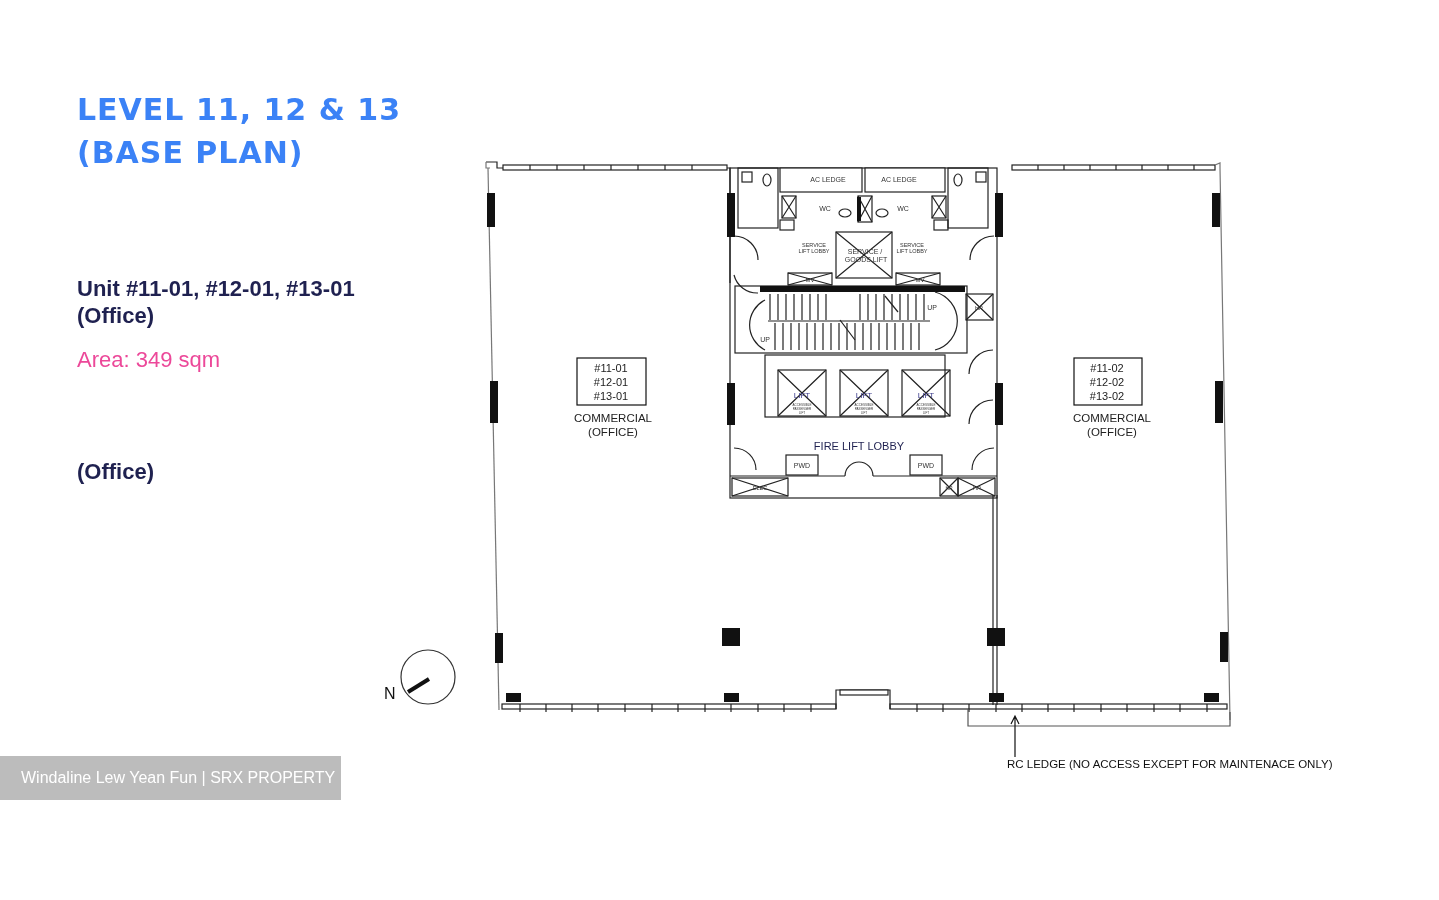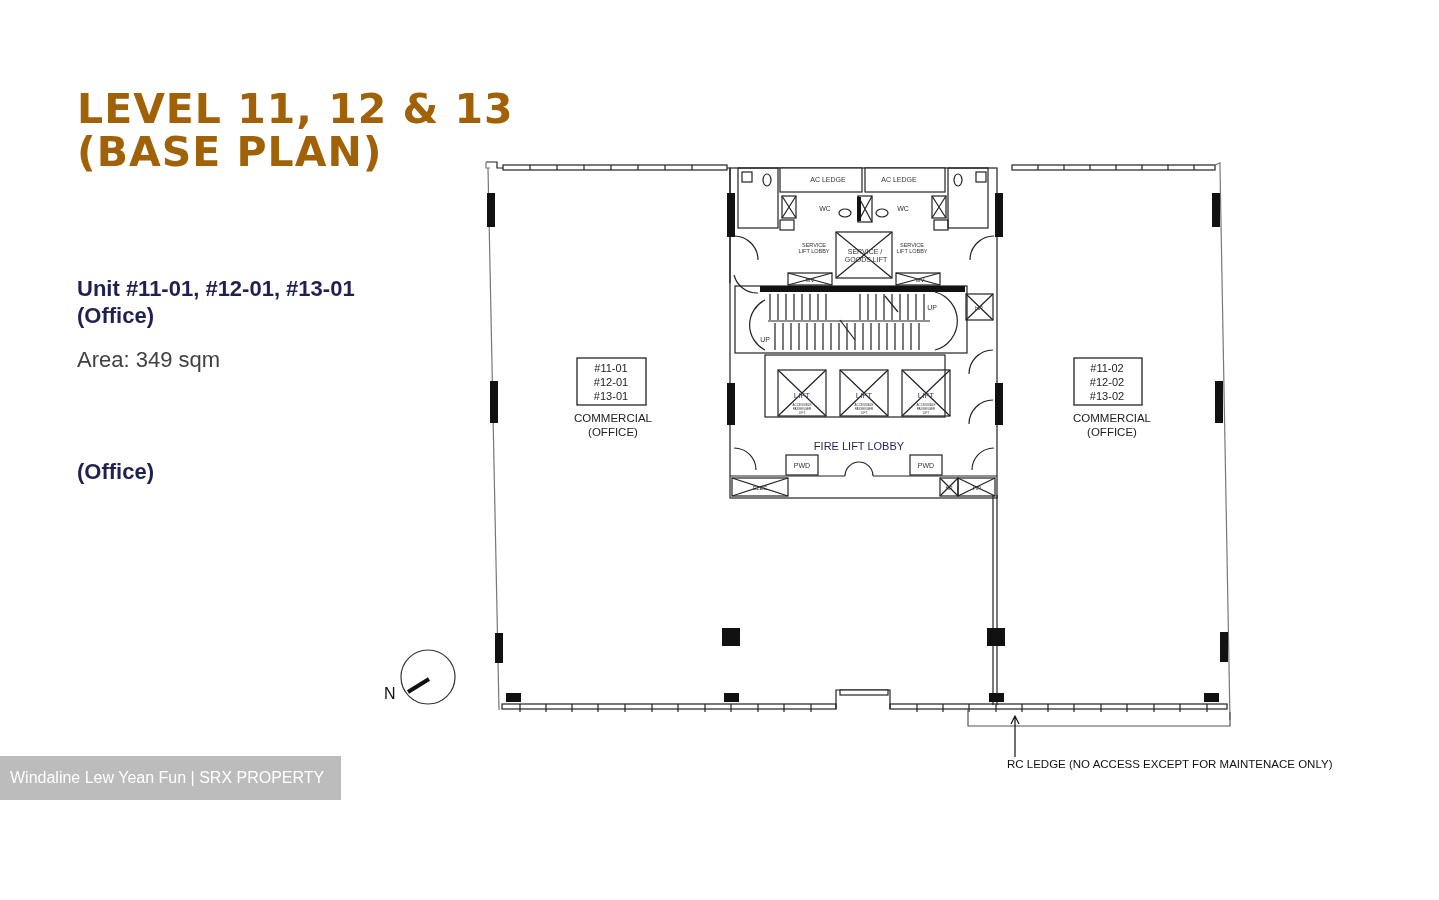--- a/index.html
+++ b/index.html
@@ -1,23 +1,23 @@
 <!DOCTYPE html>
 <html><head>
 <meta charset="utf-8">
 <style>
   html, body { margin: 0; padding: 0; background: #ffffff; }
   body { width: 1439px; height: 900px; position: relative; overflow: hidden; font-family: "Liberation Sans", sans-serif; }
-  .title { position: absolute; left: 77px; top: 88px; color: #a16207; font-family: "DejaVu Sans", sans-serif; font-weight: bold; font-size: 41px; line-height: 43px; letter-spacing: 1px; }
+  .title { position: absolute; left: 77px; top: 88px; color: #3b82f6; font-family: "DejaVu Sans", sans-serif; font-weight: bold; font-size: 30px; line-height: 43px; letter-spacing: 1px; }
   .title div { white-space: nowrap; }
   .unit-block { position: absolute; left: 77px; }
   .unit-head { color: #1f2150; font-weight: bold; font-size: 22px; line-height: 27px; font-family: "Liberation Sans", sans-serif; margin-top: 8px; }
-  .area { color: #404040; font-size: 22px; line-height: 34px; margin-top: 14px; font-family: "Liberation Sans", sans-serif; }
+  .area { color: #ec4899; font-size: 22px; line-height: 34px; margin-top: 14px; font-family: "Liberation Sans", sans-serif; }
   .area .sqft { padding-left: 61px; }
-  .watermark { position: absolute; left: 0; top: 756px; width: 341px; height: 44px; background: #bcbcbc; color: #ffffff; font-size: 16px; line-height: 44px; padding-left: 10px; box-sizing: border-box; white-space: nowrap; }
+  .watermark { position: absolute; left: 0; top: 756px; width: 341px; height: 44px; background: #bcbcbc; color: #ffffff; font-size: 16px; line-height: 44px; padding-left: 21px; box-sizing: border-box; white-space: nowrap; }
   .plan { position: absolute; left: 0; top: 0; }
   svg text { font-family: "Liberation Sans", sans-serif; }
 </style>
 </head>
 <body>
 
 <div class="title">
   <div>LEVEL 11, 12 &amp; 13</div>
   <div>(BASE PLAN)</div>
 </div>

